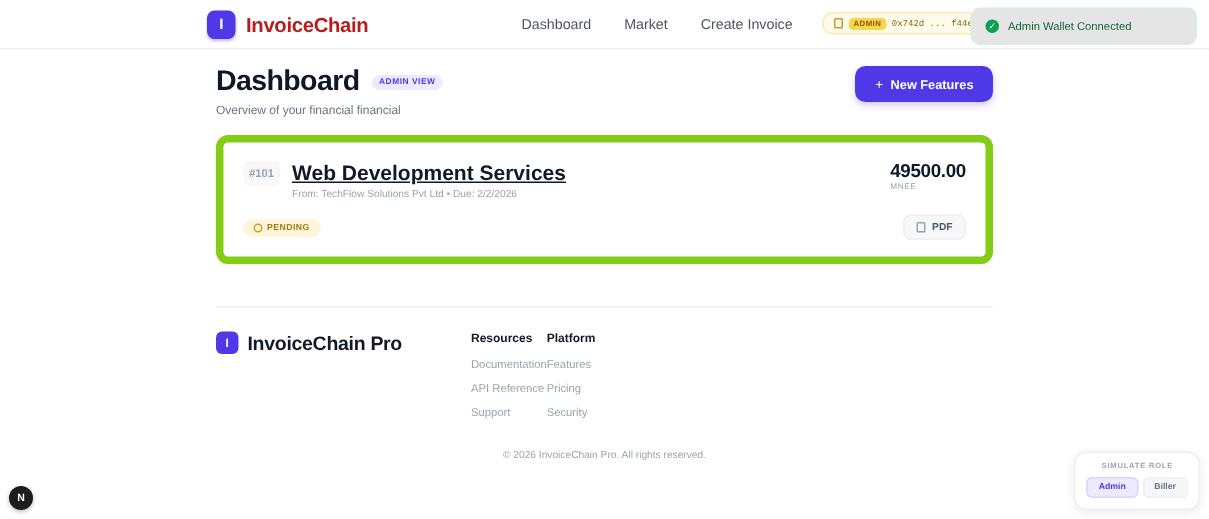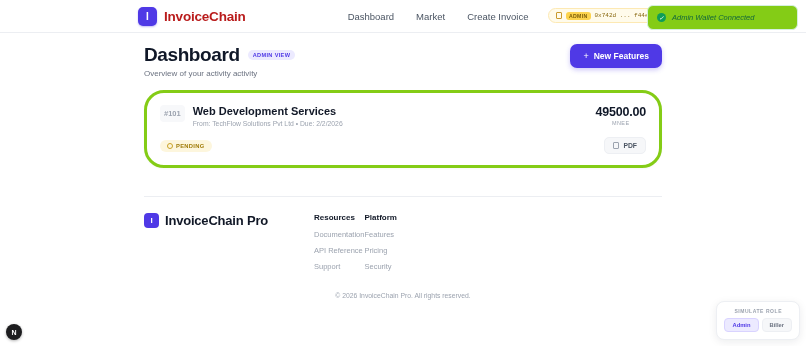--- a/index.html
+++ b/index.html
@@ -41,22 +41,22 @@
   }
   .wallet-ico { width:6px; height:7px; border:1px solid #c99a2e; border-radius:1px; }
   .wallet-role {
     font-size:5.2px; font-weight:700; letter-spacing:.3px;
     background:#fcd34d; color:#7a5b06; border-radius:3px; padding:1px 3px;
   }
   .wallet-addr { font-size:6px; color:#8a6a12; font-family:"Liberation Mono", monospace; }
 
   .toast {
     position:absolute; left:647px; top:5px; width:151px; height:25px;
-    background:#84cc16; border:1px solid #d5f0de; border-radius:6px;
-    display:flex; align-items:center; gap:6px; padding:0 9px;font-style:italic;
+    background:#e5e5e5; border:1px solid #d5f0de; border-radius:6px;
+    display:flex; align-items:center; gap:6px; padding:0 9px;
   }
   .toast-ico {
     width:9px;height:9px;border-radius:50%;background:#0f9d58;
     display:flex;align-items:center;justify-content:center;
     color:#fff;font-size:6px;line-height:1;
   }
   .toast-text { font-size:7.5px; color:#14663c; }
 
   
   .main { padding: 11px 144px 0 144px; }
@@ -77,32 +77,32 @@
   }
   .plus { font-size:9px; line-height:1; font-weight:400; }
 
   
   .tabs { display:flex; gap:20px; margin-top:13px; border-bottom:1px solid #eceef2; }
   .tab { font-size:8px; color:#6b7280; padding-bottom:7px; cursor:pointer; border-bottom:2px solid transparent; }
   .tab.active { color:#4f39e6; font-weight:600; border-bottom-color:#4f39e6; }
 
   
   .card {
-    margin-top:12px; border:3px solid #84cc16; border-radius:20px; background:#fff;
+    margin-top:12px; border:5px solid #84cc16; border-radius:8px; background:#fff;
     box-shadow:0 1px 2px rgba(16,24,40,.03);
   }
   .card-top { display:flex; align-items:flex-start; padding:12px 13px 10px 13px; }
   .inv-num {
     font-size:7.5px; color:#9ca3af; font-weight:600;
     background:#f7f8fa; border-radius:4px; padding:4px 4px; margin-right:8px;
   }
   .inv-main { flex:1; }
-  .inv-title { font-size:11px; font-weight:700; color:#111827; }
+  .inv-title { font-size:14px; font-weight:700; color:#111827;text-decoration:underline; }
   .inv-meta { font-size:6.8px; color:#9ca3af; margin-top:3px; }
-  .inv-amt-wrap { text-align:center; }
+  .inv-amt-wrap { text-align:left; }
   .inv-amt { font-size:12.5px; font-weight:700; color:#101828; letter-spacing:-0.2px; }
   .inv-cur { font-size:5.5px; color:#9ca3af; letter-spacing:.4px; margin-top:1px; }
 
   .card-bot {
     display:flex; align-items:center; justify-content:space-between;
     padding:0 13px 11px 13px;
   }
   .status-pill {
     display:flex;align-items:center;gap:3px;
     background:#fdf6dd; color:#a07c08; border-radius:9px;
@@ -189,21 +189,21 @@
     </div>
   </div>
 
   <div class="main">
     <div class="title-row">
       <div>
         <div class="title-line">
           <h1>Dashboard</h1>
           <span class="admin-badge">ADMIN VIEW</span>
         </div>
-        <div class="subtitle">Overview of your activity activity</div>
+        <div class="subtitle">Overview of your financial financial</div>
       </div>
       <button class="new-invoice">
         <span class="plus">+</span>
         <span>New Features</span>
       </button>
     </div>
 
 
     <div class="card">
       <div class="card-top">

